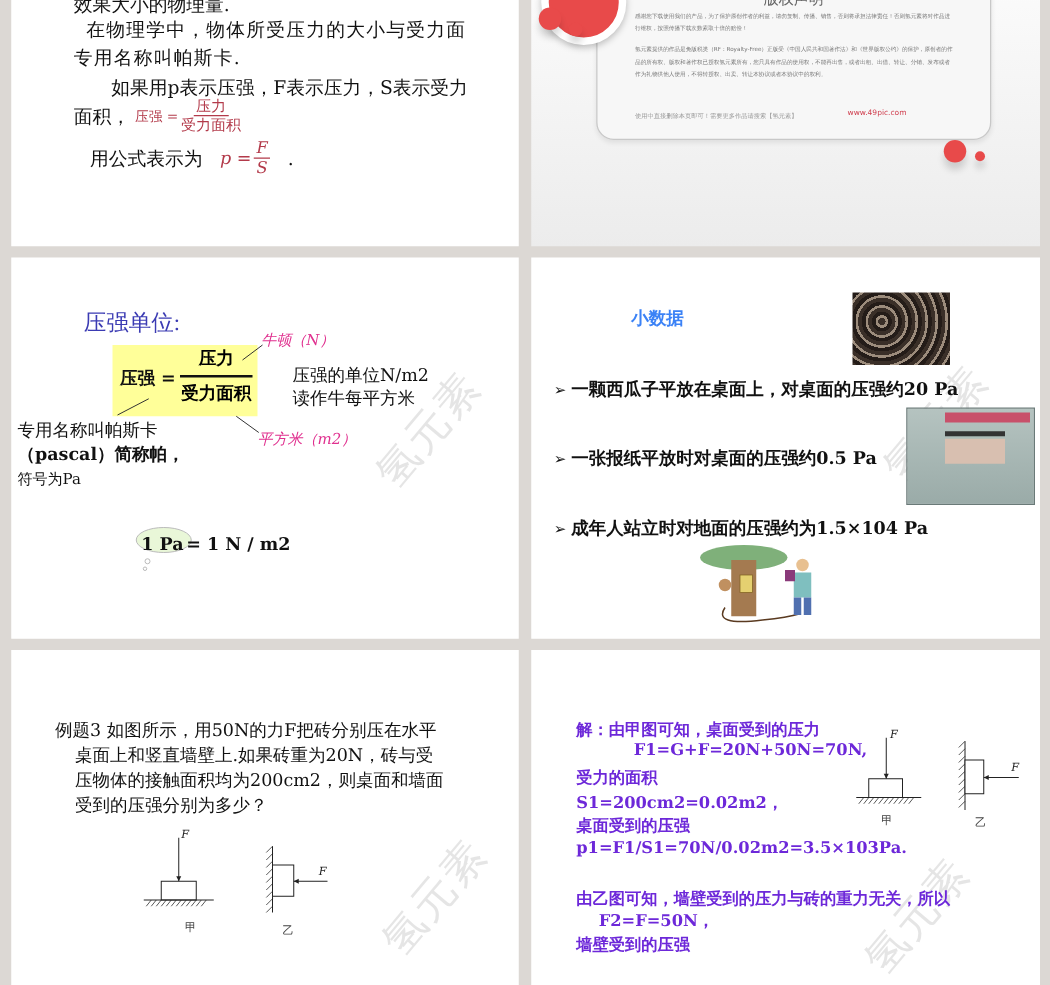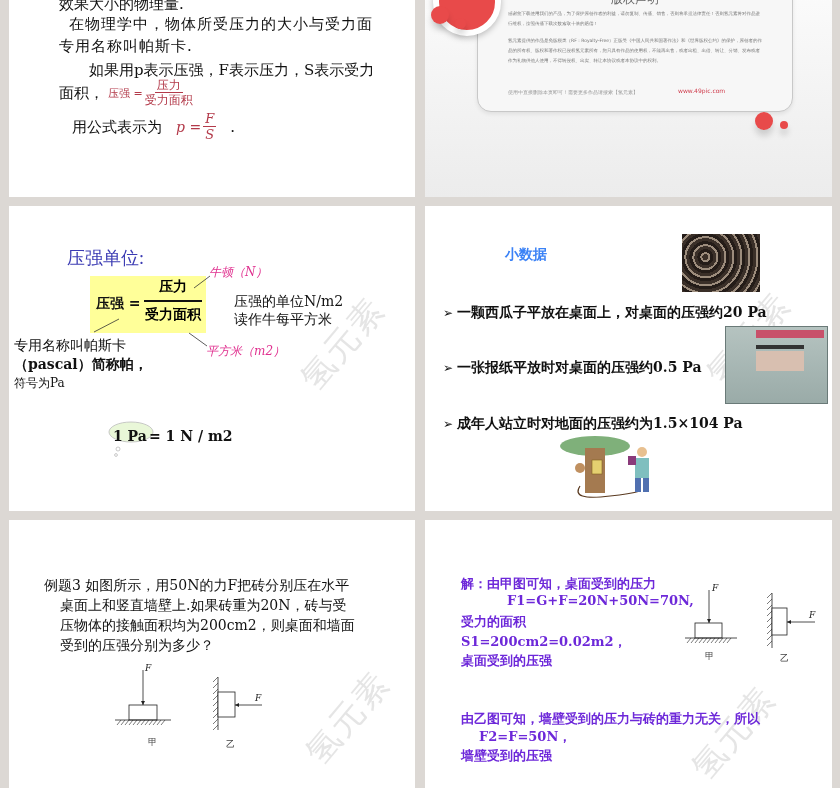--- a/index.html
+++ b/index.html
@@ -172,20 +172,21 @@
   <div class="abs" style="left:217px;top:218px;font-size:9px;color:#444;">乙</div>
 </div>
 
 <div class="slide s6">
   <div class="watermark" style="left:255px;top:190px;">氢元素</div>
   <div class="abs bred" style="left:36px;top:55px;font-size:13px;">解：由甲图可知，桌面受到的压力</div>
   <div class="abs bred" style="left:54px;top:73px;font-size:13px;margin-left:28px;">F1=G+F=20N+50N=70N,</div>
   <div class="abs bred" style="left:36px;top:93px;font-size:13px;">受力的面积</div>
   <div class="abs bred" style="left:36px;top:113px;font-size:13px;">S1=200cm2=0.02m2，</div>
   <div class="abs bred" style="left:36px;top:132px;font-size:13px;">桌面受到的压强</div>
+  <div class="abs bred" style="left:36px;top:151px;font-size:13px;">p1=F1/S1=70N/0.02m2=3.5×103Pa.</div>
   <div class="abs bred" style="left:36px;top:190px;font-size:13px;">由乙图可知，墙壁受到的压力与砖的重力无关，所以</div>
   <div class="abs bred" style="left:54px;top:208px;font-size:13px;">F2=F=50N，</div>
   <div class="abs bred" style="left:36px;top:227px;font-size:13px;">墙壁受到的压强</div>
   <div class="abs bred" style="left:54px;top:245px;font-size:19px;margin-top:32px;">p2=F2/S2=50N/0.02m2=2500Pa=2.5×103Pa.</div>
   <svg class="abs" style="left:255px;top:70px;" width="150" height="80">
     <line x1="29" y1="0" x2="29" y2="33" stroke="#222" stroke-width="0.8"></line>
     <polygon points="27,29 31,29 29,33" fill="#222"></polygon>
     <rect x="15" y="33" width="27" height="15" fill="#fff" stroke="#222" stroke-width="0.8"></rect>
     <line x1="5" y1="48" x2="57" y2="48" stroke="#222" stroke-width="0.8"></line>
     <path d="M7 53 L11 48 M11 53 L15 48 M15 53 L19 48 M19 53 L23 48 M23 53 L27 48 M27 53 L31 48 M31 53 L35 48 M35 53 L39 48 M39 53 L43 48 M43 53 L47 48 M47 53 L51 48" stroke="#222" stroke-width="0.6"></path>

